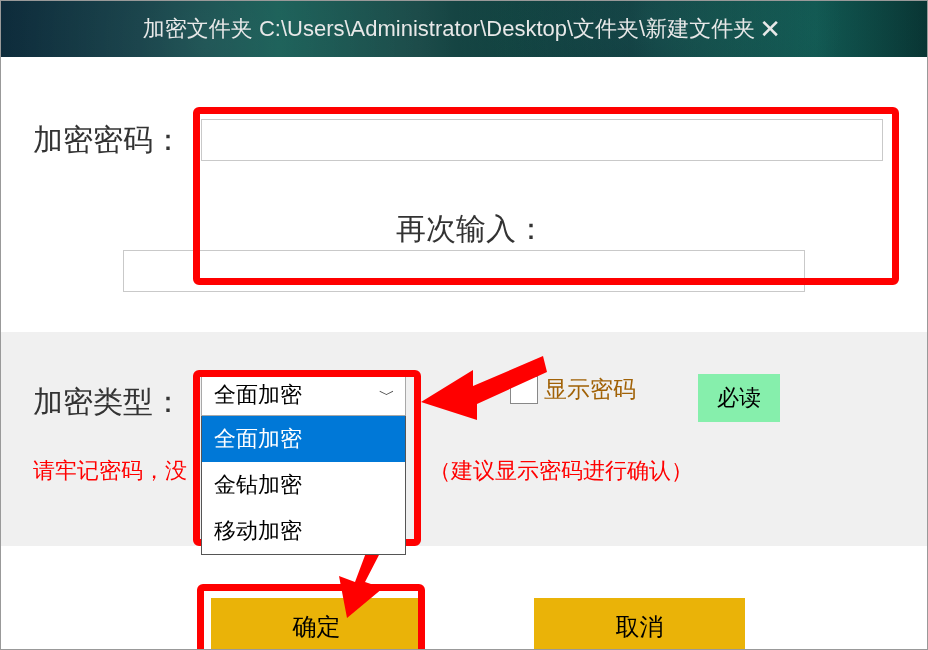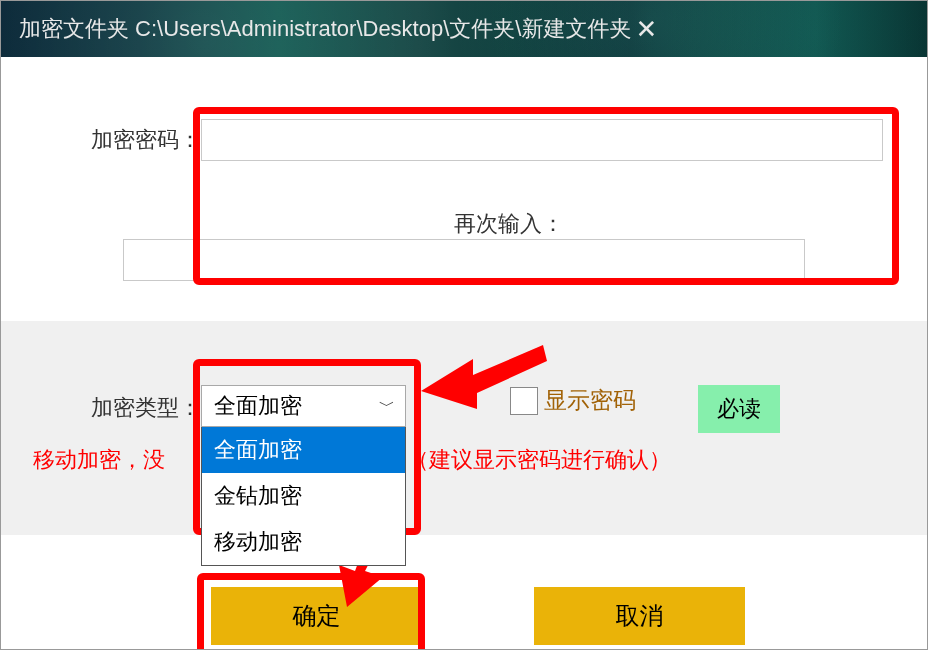--- a/index.html
+++ b/index.html
@@ -11,21 +11,21 @@
       overflow: hidden;
       position: relative;
       border: 1px solid #999;
     }
     
     .titlebar {
       height: 56px;
       background: linear-gradient(90deg, #0a2838 0%, #0e3a42 15%, #125a52 30%, #1a4a48 45%, #0f3d3c 55%, #06252d 68%, #0a3a3a 78%, #0d4d48 88%, #052828 100%);
       display: flex;
       align-items: center;
-      justify-content: flex-start;
+      justify-content: center;
       padding: 0 18px;
       position: relative;
     }
     .titlebar::before {
       content:"";
       position:absolute; inset:0;
       background:
         radial-gradient(circle at 22% 70%, rgba(255,255,255,0.08) 0%, transparent 35%),
         radial-gradient(circle at 70% 30%, rgba(120,255,220,0.12) 0%, transparent 30%),
         radial-gradient(circle at 88% 60%, rgba(30,120,110,0.25) 0%, transparent 40%);
@@ -47,39 +47,38 @@
     }
     
     .section-top {
       background: #fff;
       padding: 62px 0 40px 0;
       position: relative;
     }
     .section-mid {
       background: #f0f0f0;
       position: relative;
-      padding: 64px 0 28px 0;
+      padding: 42px 0 28px 0;
       height: 214px;
     }
     .section-bottom {
       background: #fff;
       padding: 52px 0 0 0;
       position: relative;
     }
     .row {
       display: flex;
       align-items: center;
       position: relative;
     }
     .label {
       width: 200px;
       padding-left: 32px;
-      font-size: 22px;
+      font-size: 30px;
       color: #333;
-      text-align: right;
     }
     .pwd-input {
       width: 682px;
       height: 42px;
       border: 1px solid #c9c9c9;
       background: #fff;
       font-size: 20px;
       padding: 0 10px;
     }
     .row + .row { margin-top: 48px; flex-direction: column; }
@@ -206,21 +205,21 @@
       </div>
     </div>
     <div class="chk-wrap">
       <div class="chk"></div>
       <span>显示密码</span>
     </div>
     <div class="small-btn">必读</div>
   </div>
 
   <div class="warning">
-    <span>移动加密，没</span><span class="warn-gap">口口口口口口口口口口口</span><span>（建议显示密码进行确认）</span>
+    <span>请牢记密码，没</span><span class="warn-gap">口口口口口口口口口口口</span><span>（建议显示密码进行确认）</span>
   </div>
 
   <div class="annot" style="top:38px; left:192px; width:228px; height:176px;"></div>
 
   <svg class="arrow" style="top:10px; left:420px;" width="130" height="90" viewBox="0 0 130 90">
     <g fill="#ff0000">
       <polygon points="0,60 52,28 52,44 122,14 126,30 56,62 56,78"></polygon>
     </g>
   </svg>
 </div>

